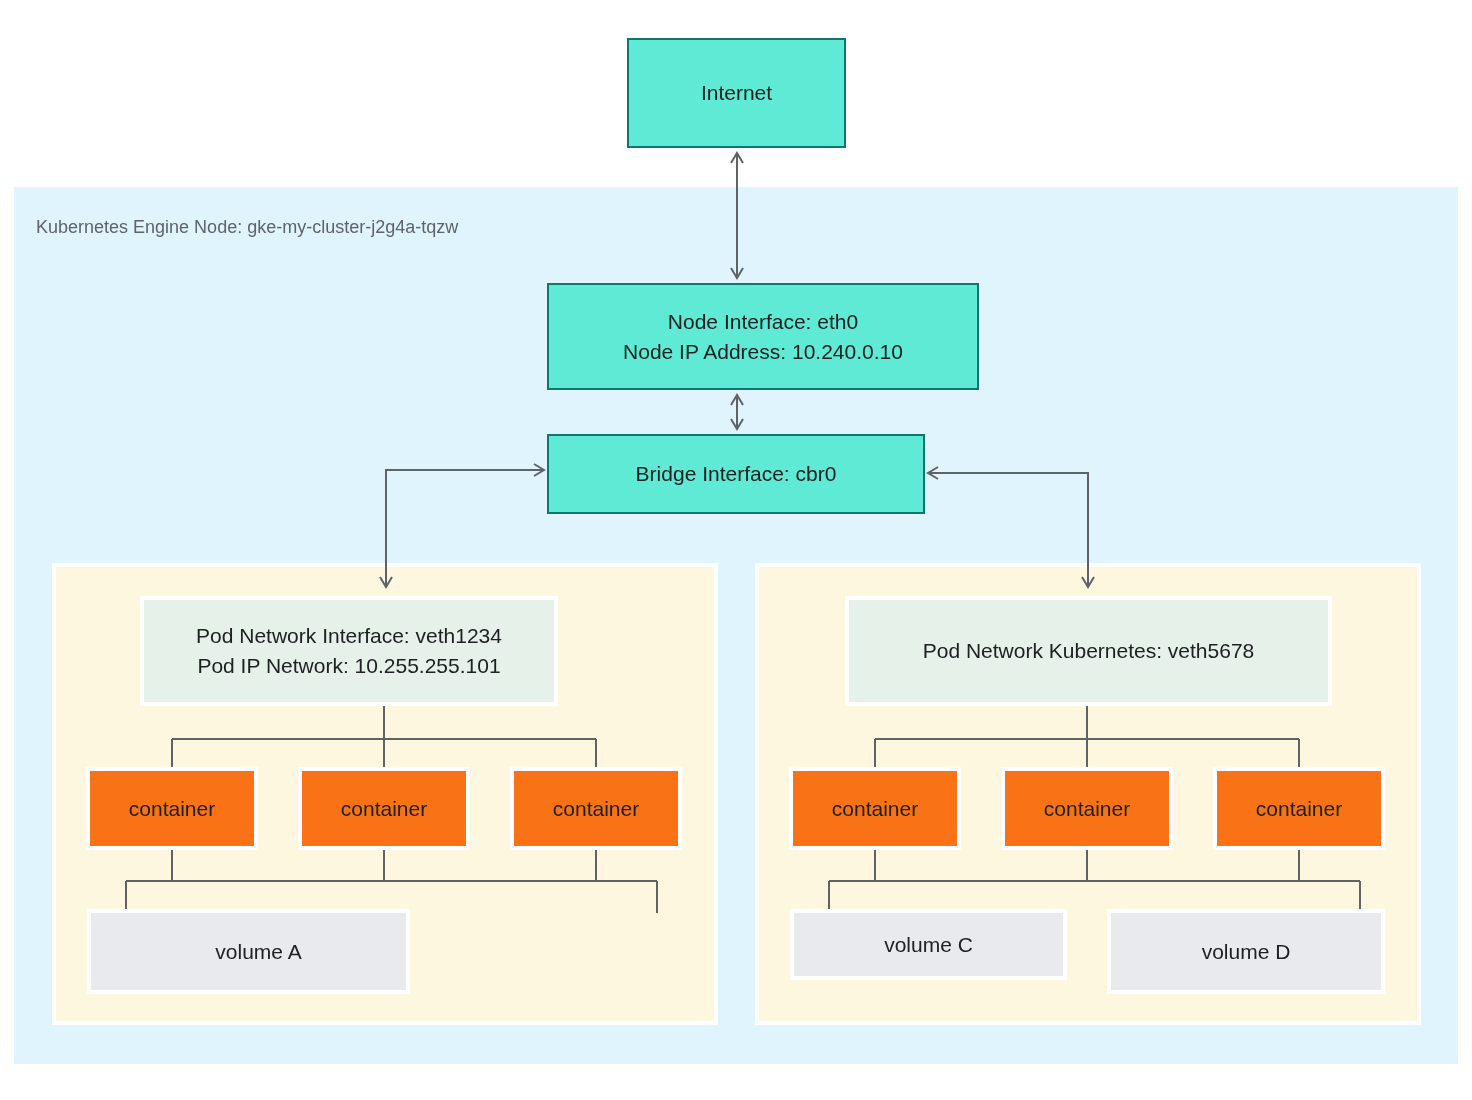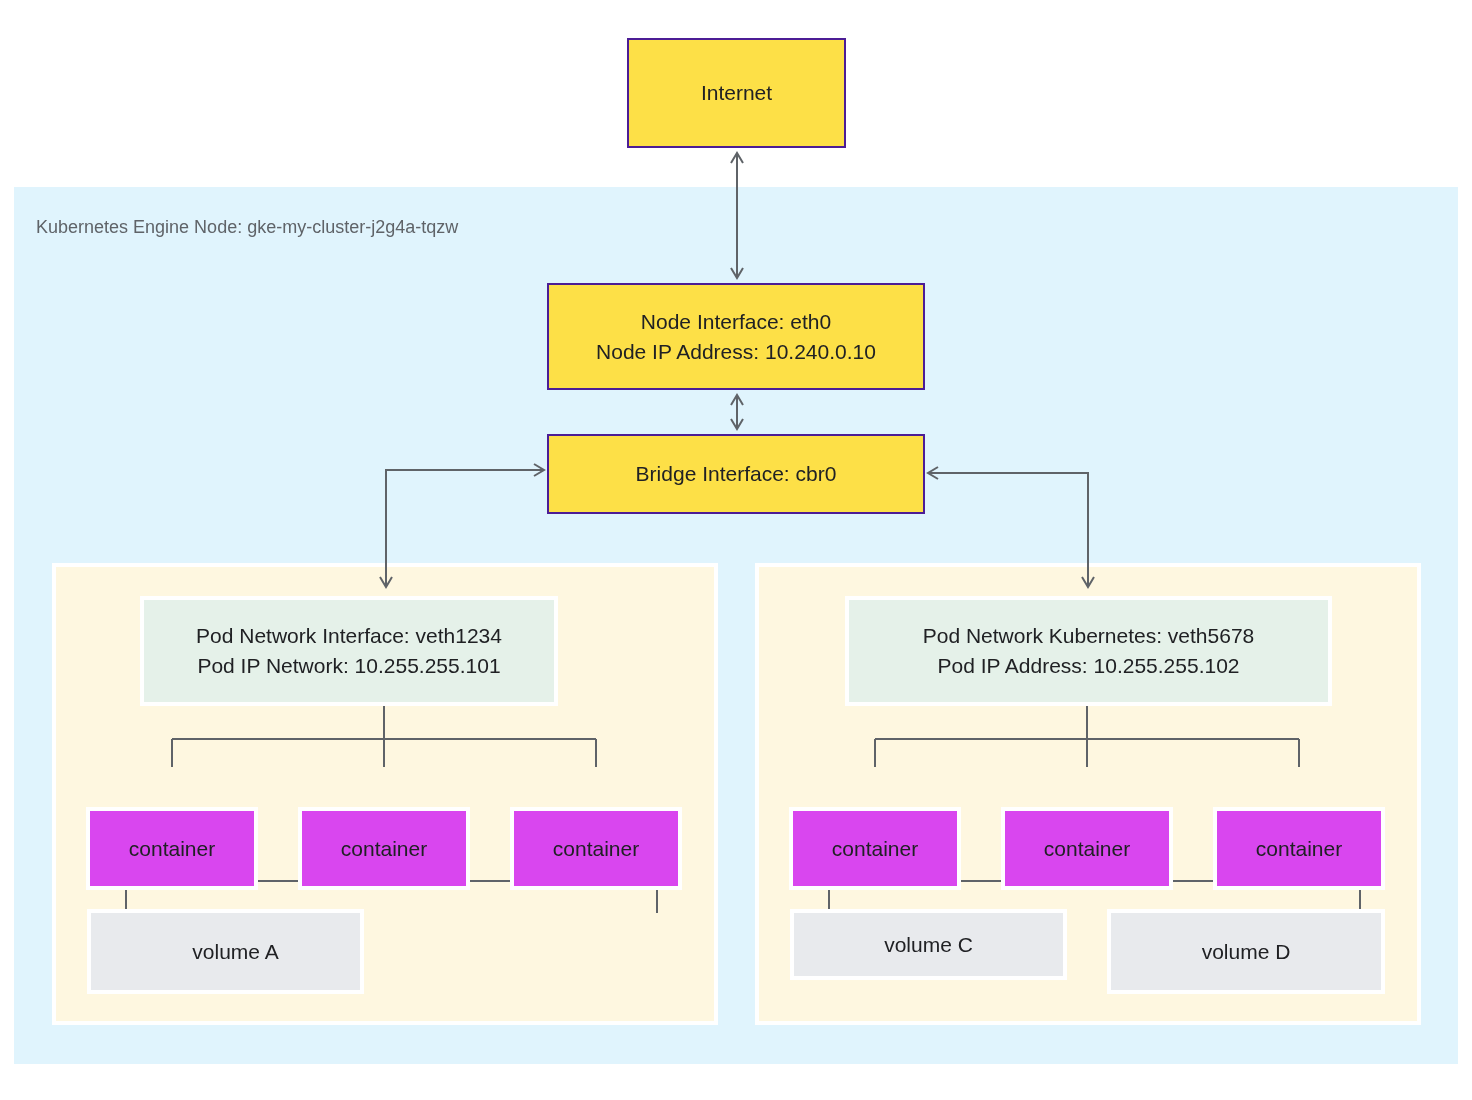--- a/index.html
+++ b/index.html
@@ -9,22 +9,22 @@
     height: 1100px;
     background: #ffffff;
     font-family: "Liberation Sans", sans-serif;
     color: #202124;
     overflow: hidden;
   }
   .abs { position: absolute; box-sizing: border-box; }
 
   
   .white-box {
-    background: #fde047;
-    border: 2px solid #4c1d95;
+    background: #5eead4;
+    border: 2px solid #0f766e;
     display: flex;
     flex-direction: column;
     align-items: center;
     justify-content: center;
     text-align: center;
     font-size: 21px;
     line-height: 30px;
     z-index: 3;
   }
 
@@ -54,21 +54,21 @@
     display: flex;
     flex-direction: column;
     align-items: center;
     justify-content: center;
     text-align: center;
     font-size: 21px;
     line-height: 30px;
     z-index: 3;
   }
   .pod-if    { background: #E5F1E9; }
-  .container { background: #d946ef; margin-top: 40px; }
+  .container { background: #f97316; }
   .volume    { background: #E8EAED; }
 
   svg.connectors {
     position: absolute;
     left: 0; top: 0;
     z-index: 2;
     pointer-events: none;
   }
   svg.connectors path, svg.connectors line {
     stroke: #5F6368;
@@ -109,21 +109,21 @@
 
     <path d="M1087,706 L1087,767 M875,739 L1299,739 M875,739 L875,767 M1299,739 L1299,767"></path>
 
     <path d="M875,850 L875,881 M1087,850 L1087,881 M1299,850 L1299,881 M829,881 L1360,881 M829,881 L829,913 M1360,881 L1360,913"></path>
   </svg>
 
   <div class="abs white-box" style="left:627px; top:38px; width:219px; height:110px;">
     <span>Internet</span>
   </div>
 
-  <div class="abs white-box" style="left:547px; top:283px; width:378px; height:107px;">
+  <div class="abs white-box" style="left:547px; top:283px; width:432px; height:107px;">
     <span>Node Interface: eth0</span>
     <span>Node IP Address: 10.240.0.10</span>
   </div>
 
   <div class="abs white-box" style="left:547px; top:434px; width:378px; height:80px;text-align:right;">
     <span>Bridge Interface: cbr0</span>
   </div>
 
   <div class="abs framed pod-if" style="left:140px; top:596px; width:418px; height:110px;">
     <span>Pod Network Interface: veth1234</span>
@@ -133,27 +133,26 @@
   <div class="abs framed container" style="left:86px; top:767px; width:172px; height:83px;">
     <span>container</span>
   </div>
   <div class="abs framed container" style="left:298px; top:767px; width:172px; height:83px;">
     <span>container</span>
   </div>
   <div class="abs framed container" style="left:510px; top:767px; width:172px; height:83px;">
     <span>container</span>
   </div>
 
-  <div class="abs framed volume" style="left:87px; top:909px; width:277px; height:85px;padding-left:20px;">
+  <div class="abs framed volume" style="left:87px; top:909px; width:323px; height:85px;padding-left:20px;">
     <span>volume A</span>
   </div>
 
   <div class="abs framed pod-if" style="left:845px; top:596px; width:487px; height:110px;">
     <span>Pod Network Kubernetes: veth5678</span>
-    <span>Pod IP Address: 10.255.255.102</span>
   </div>
 
   <div class="abs framed container" style="left:789px; top:767px; width:172px; height:83px;">
     <span>container</span>
   </div>
   <div class="abs framed container" style="left:1001px; top:767px; width:172px; height:83px;">
     <span>container</span>
   </div>
   <div class="abs framed container" style="left:1213px; top:767px; width:172px; height:83px;">
     <span>container</span>

